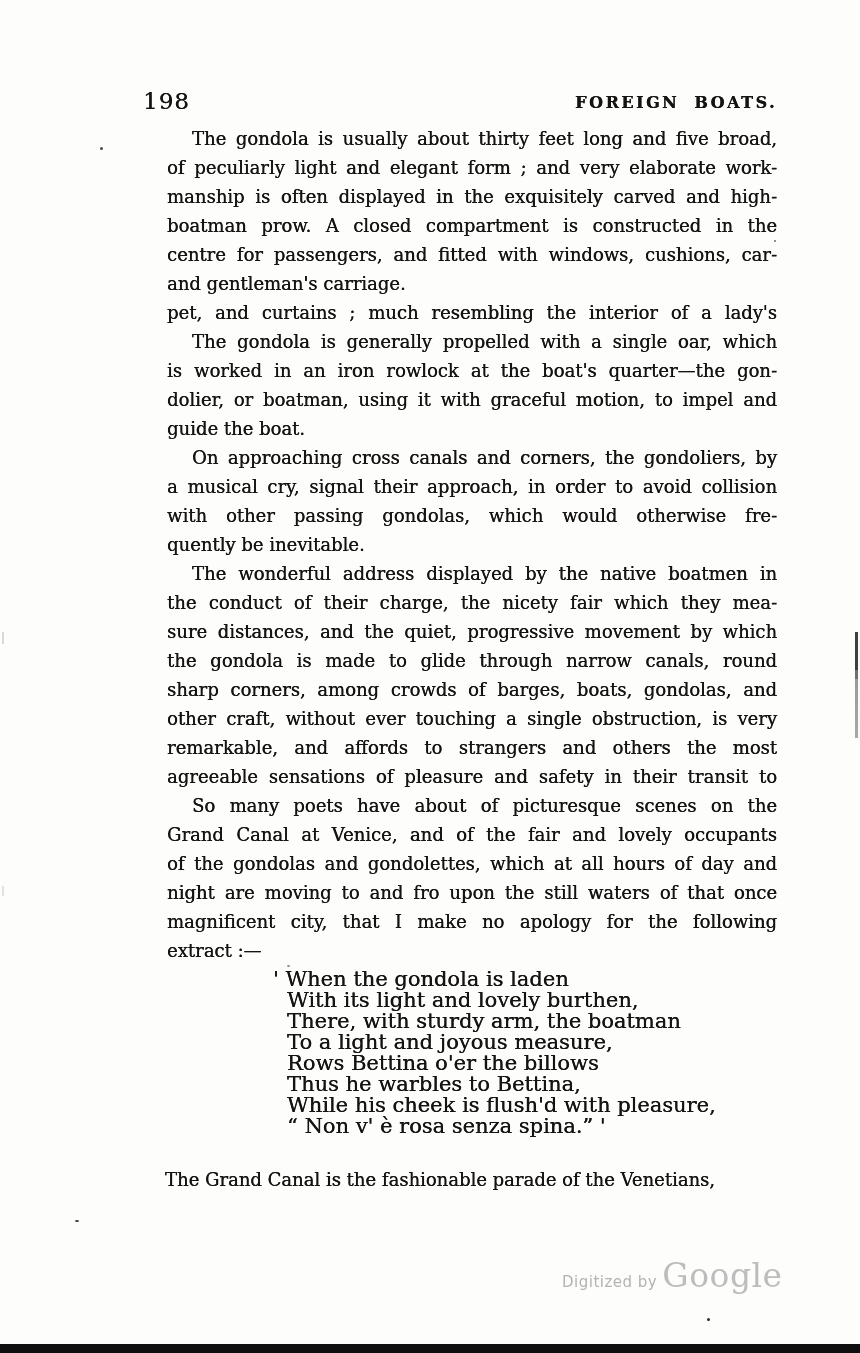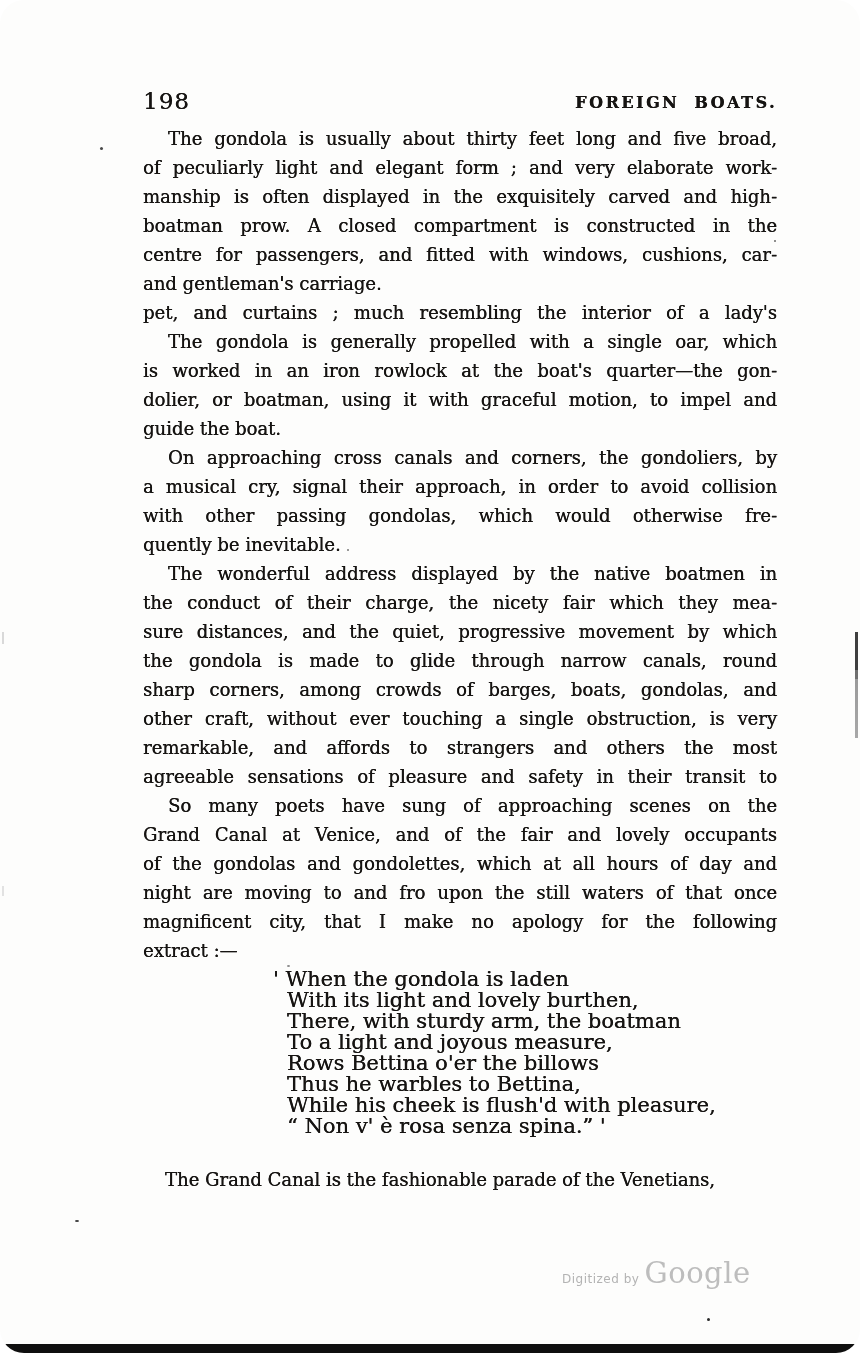--- a/index.html
+++ b/index.html
@@ -9,21 +9,20 @@
   }
   .page {
     position: relative;
     width: 860px;
     height: 1353px;
     background: #fdfdfc;
     overflow: hidden;
     font-family: "DejaVu Serif", "Liberation Serif", serif;
     color: #161412;
     text-shadow: 0.3px 0 0 currentColor;
-    border-radius: 24px;
   }
   
   .page-header {
     position: absolute;
     left: 143px;
     top: 88px;
     width: 634px;
     height: 30px;
   }
   .page-number {
@@ -52,20 +51,21 @@
     width: 634px;
     font-size: 18px;
     line-height: 29px;
   }
   .paragraph { margin: 0; }
   .line {
     text-align: justify;
     text-align-last: justify;
     height: 29px;
     overflow: visible;
+    margin-left: 24px;
   }
   .line.first { text-indent: 25px; }
   .line.last  { text-align-last: left; }
   
   .poem {
     margin: 4px 0 0 144px;
     font-size: 21px;
     line-height: 21px;
     font-weight: 500;
   }
@@ -81,27 +81,27 @@
   
   .watermark {
     position: absolute;
     left: 562px;
     top: 1256px;
     white-space: nowrap;
     text-shadow: none;
     font-family: "DejaVu Sans", "Liberation Sans", sans-serif;
   }
   .watermark .prefix {
-    font-size: 12px;
+    font-size: 15px;
     color: #b3b3b3;
     letter-spacing: 0.5px;
   }
   .watermark .logo {
     font-family: "DejaVu Serif", serif;
-    font-size: 29px;
+    font-size: 33px;
     color: #bdbdbd;
     letter-spacing: 0.5px;
   }
   
   .edge-line {
     position: absolute;
     left: 855px;
     top: 632px;
     width: 3px;
     height: 106px;
@@ -162,21 +162,21 @@
           <div class="line first">The wonderful address displayed by the native boatmen in</div>
           <div class="line">the conduct of their charge, the nicety fair which they mea-</div>
           <div class="line">sure distances, and the quiet, progressive movement by which</div>
           <div class="line">the gondola is made to glide through narrow canals, round</div>
           <div class="line">sharp corners, among crowds of barges, boats, gondolas, and</div>
           <div class="line">other craft, without ever touching a single obstruction, is very</div>
           <div class="line">remarkable, and affords to strangers and others the most</div>
           <div class="line">agreeable sensations of pleasure and safety in their transit to</div>
         </div>
         <div class="paragraph">
-          <div class="line first">So many poets have sung of approaching scenes on the</div>
+          <div class="line first">So many poets have about of picturesque scenes on the</div>
           <div class="line">Grand Canal at Venice, and of the fair and lovely occupants</div>
           <div class="line">of the gondolas and gondolettes, which at all hours of day and</div>
           <div class="line">night are moving to and fro upon the still waters of that once</div>
           <div class="line">magnificent city, that I make no apology for the following</div>
           <div class="line last">extract :—</div>
         </div>
       </div>
     <div class="poem" id="poem">
         <div class="poem-line first">' When the gondola is laden</div>
         <div class="poem-line">With its light and lovely burthen,</div>

